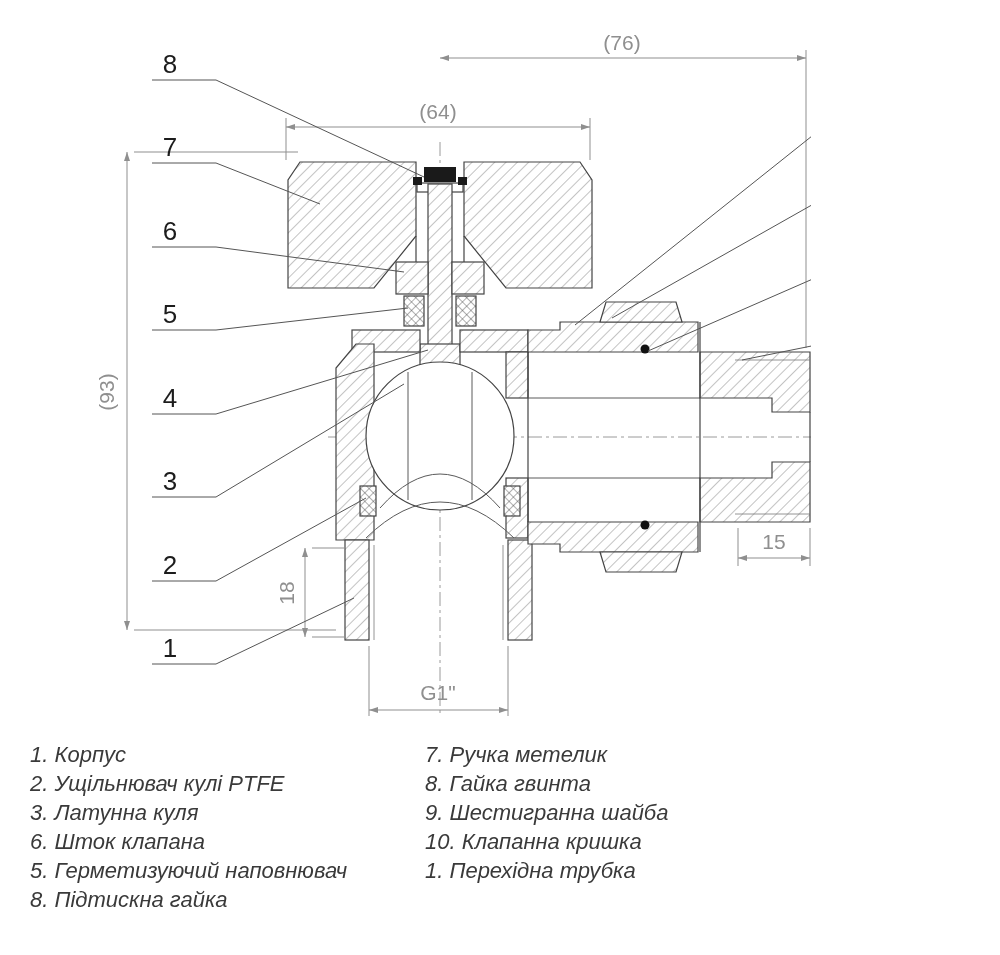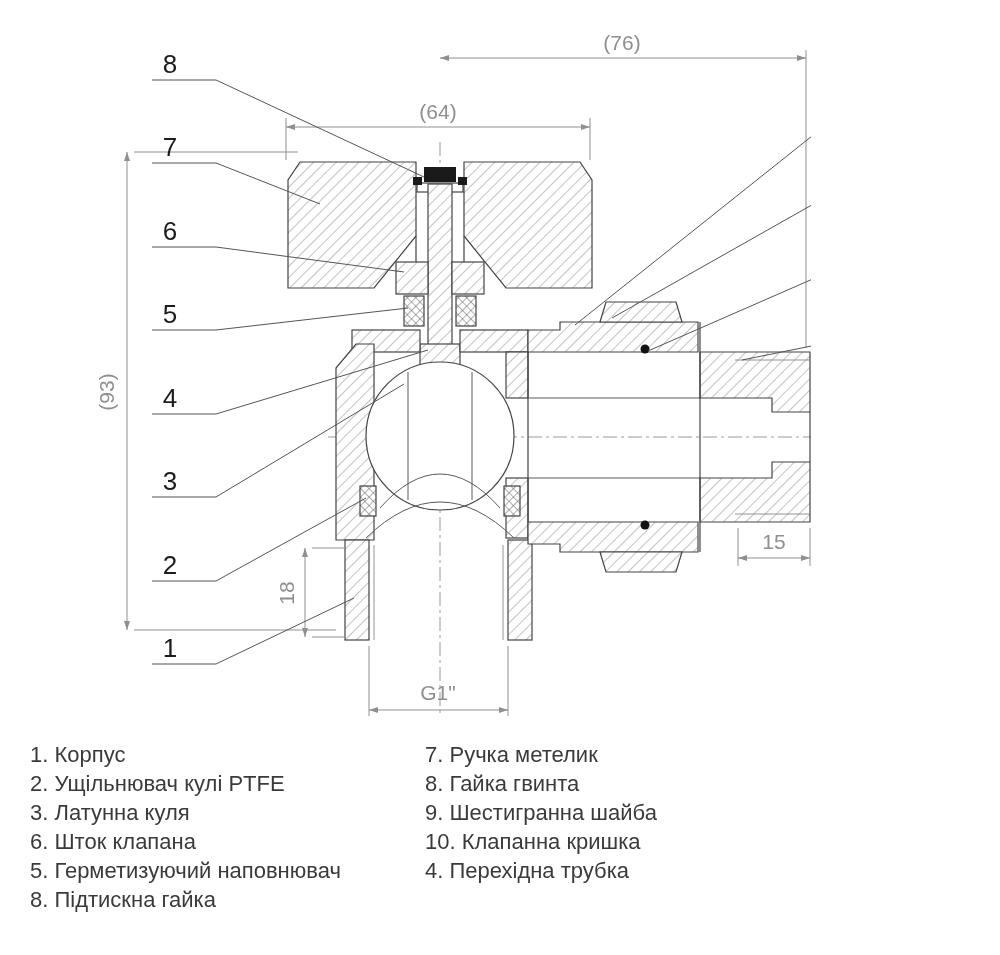--- a/index.html
+++ b/index.html
@@ -7,21 +7,21 @@
     position:relative;width:811px;height:955px;background:#ffffff;
     font-family:"Liberation Sans",sans-serif;overflow:hidden;
   }
   svg text{font-family:"Liberation Sans",sans-serif;}
   .dim-text{fill:#8f8f8f;font-size:21px;}
   .part-num{fill:#1c1c1c;font-size:26px;}
   .legend{position:absolute;top:740px;left:0;width:1000px;color:#3a3a3a;font-size:22px;}
   .legend-col{position:absolute;top:0;}
   .legend-col.left{left:30px;}
   .legend-col.right{left:425px;}
-  .legend-item{line-height:29px;white-space:nowrap;}
+  .legend-item{line-height:29px;white-space:nowrap;font-style:italic;}
 </style>
 </head>
 <body>
 
 <div class="page">
 
   <svg width="1000" height="730" viewBox="0 0 1000 730">
     <defs>
       <pattern id="hatch" patternUnits="userSpaceOnUse" width="8" height="8" patternTransform="rotate(45)">
         <rect width="8" height="8" fill="#ffffff"></rect>
@@ -219,17 +219,17 @@
       <div class="legend-item">3. Латунна куля</div>
       <div class="legend-item">6. Шток клапана</div>
       <div class="legend-item">5. Герметизуючий наповнювач</div>
       <div class="legend-item">8. Підтискна гайка</div>
     </div>
     <div class="legend-col right">
       <div class="legend-item">7. Ручка метелик</div>
       <div class="legend-item">8. Гайка гвинта</div>
       <div class="legend-item">9. Шестигранна шайба</div>
       <div class="legend-item">10. Клапанна кришка</div>
-      <div class="legend-item">4. Перехідна трубка</div>
+      <div class="legend-item">1. Перехідна трубка</div>
     </div>
   </div>
 
 </div>
 
 </body></html>

